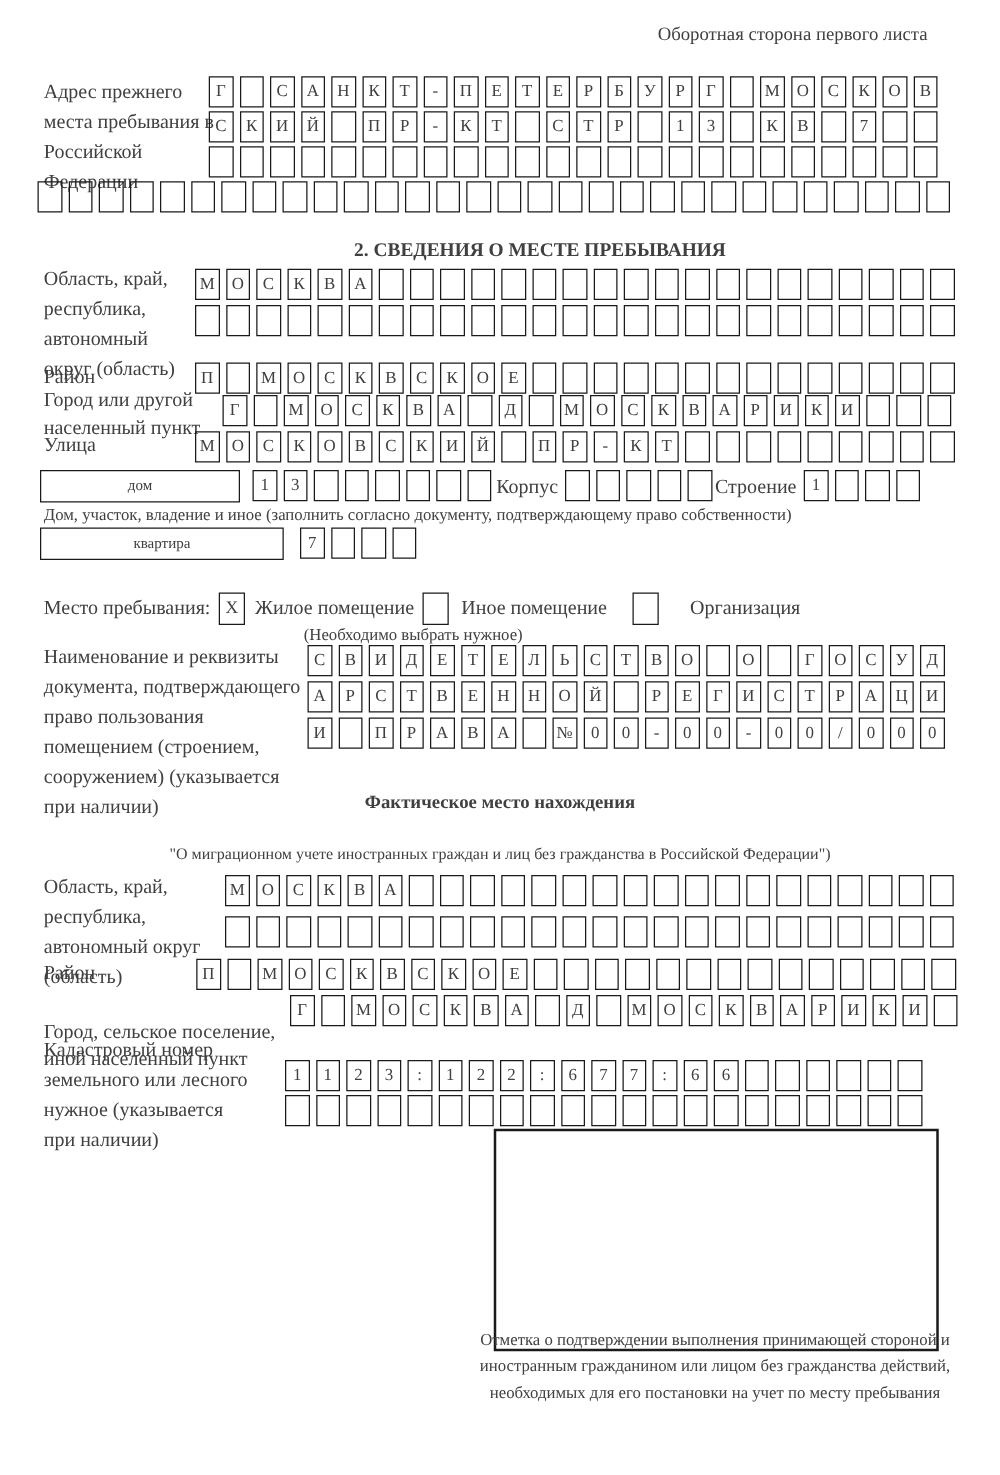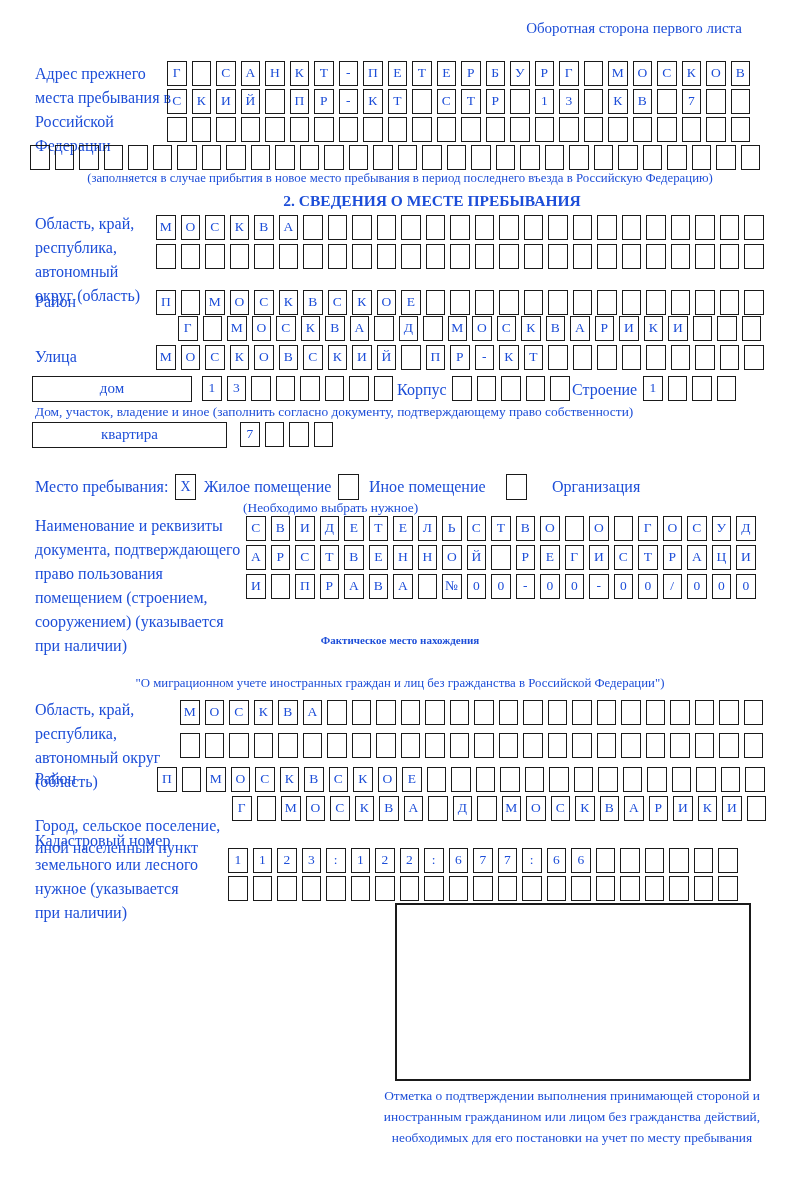--- a/index.html
+++ b/index.html
@@ -1,36 +1,36 @@
 <!DOCTYPE html>
 <html><head>
 <meta charset="utf-8">
 <style>
   html,body{margin:0;padding:0;background:#ffffff;}
   .page{
     position:relative;width:800px;height:1180px;background:#fff;
-    font-family:"Liberation Serif","DejaVu Serif",serif;color:#1d4ed8;
+    font-family:"Liberation Serif","DejaVu Serif",serif;color:#404040;
     overflow:hidden;
   }
   .abs{position:absolute;}
   .cellrow{position:absolute;display:flex;}
   .cell{
     width:19.5px;height:25px;margin-right:5px;flex:0 0 auto;
     border:1.5px solid #1a1a1a;box-sizing:border-box;
     font-size:13.5px;line-height:21px;text-align:center;
     font-family:"Liberation Serif","DejaVu Serif",serif;
   }
   .label{font-size:16px;line-height:1.5;}
   .caption{font-size:13.4px;}
   .smallnote{font-size:12.8px;}
   .center{text-align:center;width:100%;left:0;}
   .bold{font-weight:bold;}
   .widebox{
     border:1.5px solid #1a1a1a;box-sizing:border-box;height:26px;
-    text-align:center;font-size:15px;line-height:23px;
+    text-align:center;font-size:12px;line-height:23px;
   }
   .chk{
     width:21px;height:26px;border:1.5px solid #1a1a1a;box-sizing:border-box;
     display:inline-block;text-align:center;font-size:14px;line-height:23px;
     vertical-align:middle;
   }
   .stampbox{border:2px solid #1a1a1a;box-sizing:border-box;background:#fff;}
 </style>
 </head>
 <body>
@@ -143,21 +143,20 @@
       <div class="cell"></div>
       <div class="cell"></div>
       <div class="cell"></div>
       <div class="cell"></div>
       <div class="cell"></div>
       <div class="cell"></div>
       <div class="cell"></div>
       <div class="cell"></div>
       <div class="cell"></div>
     </div>
-  <div class="abs smallnote center" style="top:171px;">(заполняется в случае прибытия в новое место пребывания в период последнего въезда в Российскую Федерацию)</div>
 
   <div class="abs bold center" style="top:192px;font-size:15.5px;margin-left:32px;">2. СВЕДЕНИЯ О МЕСТЕ ПРЕБЫВАНИЯ</div>
 
   <div class="abs label" style="top:212px;left:35px;width:120px;">Область, край, республика, автономный округ (область)</div>
   <div class="cellrow" style="top:215px;left:156px;">
       <div class="cell">М</div>
       <div class="cell">О</div>
       <div class="cell">С</div>
       <div class="cell">К</div>
       <div class="cell">В</div>
@@ -232,20 +231,21 @@
       <div class="cell"></div>
       <div class="cell"></div>
       <div class="cell"></div>
       <div class="cell"></div>
       <div class="cell"></div>
       <div class="cell"></div>
       <div class="cell"></div>
       <div class="cell"></div>
     </div>
 
+  <div class="abs label" style="top:310px;left:35px;width:140px;line-height:1.4;">Город или другой населенный пункт</div>
   <div class="cellrow" style="top:316px;left:178px;">
       <div class="cell">Г</div>
       <div class="cell"></div>
       <div class="cell">М</div>
       <div class="cell">О</div>
       <div class="cell">С</div>
       <div class="cell">К</div>
       <div class="cell">В</div>
       <div class="cell">А</div>
       <div class="cell"></div>
@@ -404,21 +404,21 @@
       <div class="cell">0</div>
       <div class="cell">-</div>
       <div class="cell">0</div>
       <div class="cell">0</div>
       <div class="cell">/</div>
       <div class="cell">0</div>
       <div class="cell">0</div>
       <div class="cell">0</div>
     </div>
 
-  <div class="abs bold center" style="top:634px;font-size:11px;">Фактическое место нахождения</div>
+  <div class="abs bold center" style="top:634px;font-size:15px;">Фактическое место нахождения</div>
   <div class="abs smallnote center" style="top:676px;">"О миграционном учете иностранных граждан и лиц без гражданства в Российской Федерации")</div>
 
   <div class="abs label" style="top:698px;left:35px;width:145px;">Область, край, республика, автономный округ (область)</div>
   <div class="cellrow" style="top:700px;left:180px;">
       <div class="cell">М</div>
       <div class="cell">О</div>
       <div class="cell">С</div>
       <div class="cell">К</div>
       <div class="cell">В</div>
       <div class="cell">А</div>
@@ -565,15 +565,15 @@
       <div class="cell"></div>
       <div class="cell"></div>
       <div class="cell"></div>
       <div class="cell"></div>
       <div class="cell"></div>
       <div class="cell"></div>
       <div class="cell"></div>
     </div>
 
   <div class="abs stampbox" style="top:903px;left:395px;width:356px;height:178px;"></div>
-  <div class="abs caption" style="top:1086px;left:352px;width:440px;text-align:center;line-height:1.55;">Отметка о подтверждении выполнения принимающей стороной и иностранным гражданином или лицом без гражданства действий, необходимых для его постановки на учет по месту пребывания</div>
+  <div class="abs caption" style="top:1062px;left:352px;width:440px;text-align:center;line-height:1.55;">Отметка о подтверждении выполнения принимающей стороной и иностранным гражданином или лицом без гражданства действий, необходимых для его постановки на учет по месту пребывания</div>
 
 </div>
 
 </body></html>

